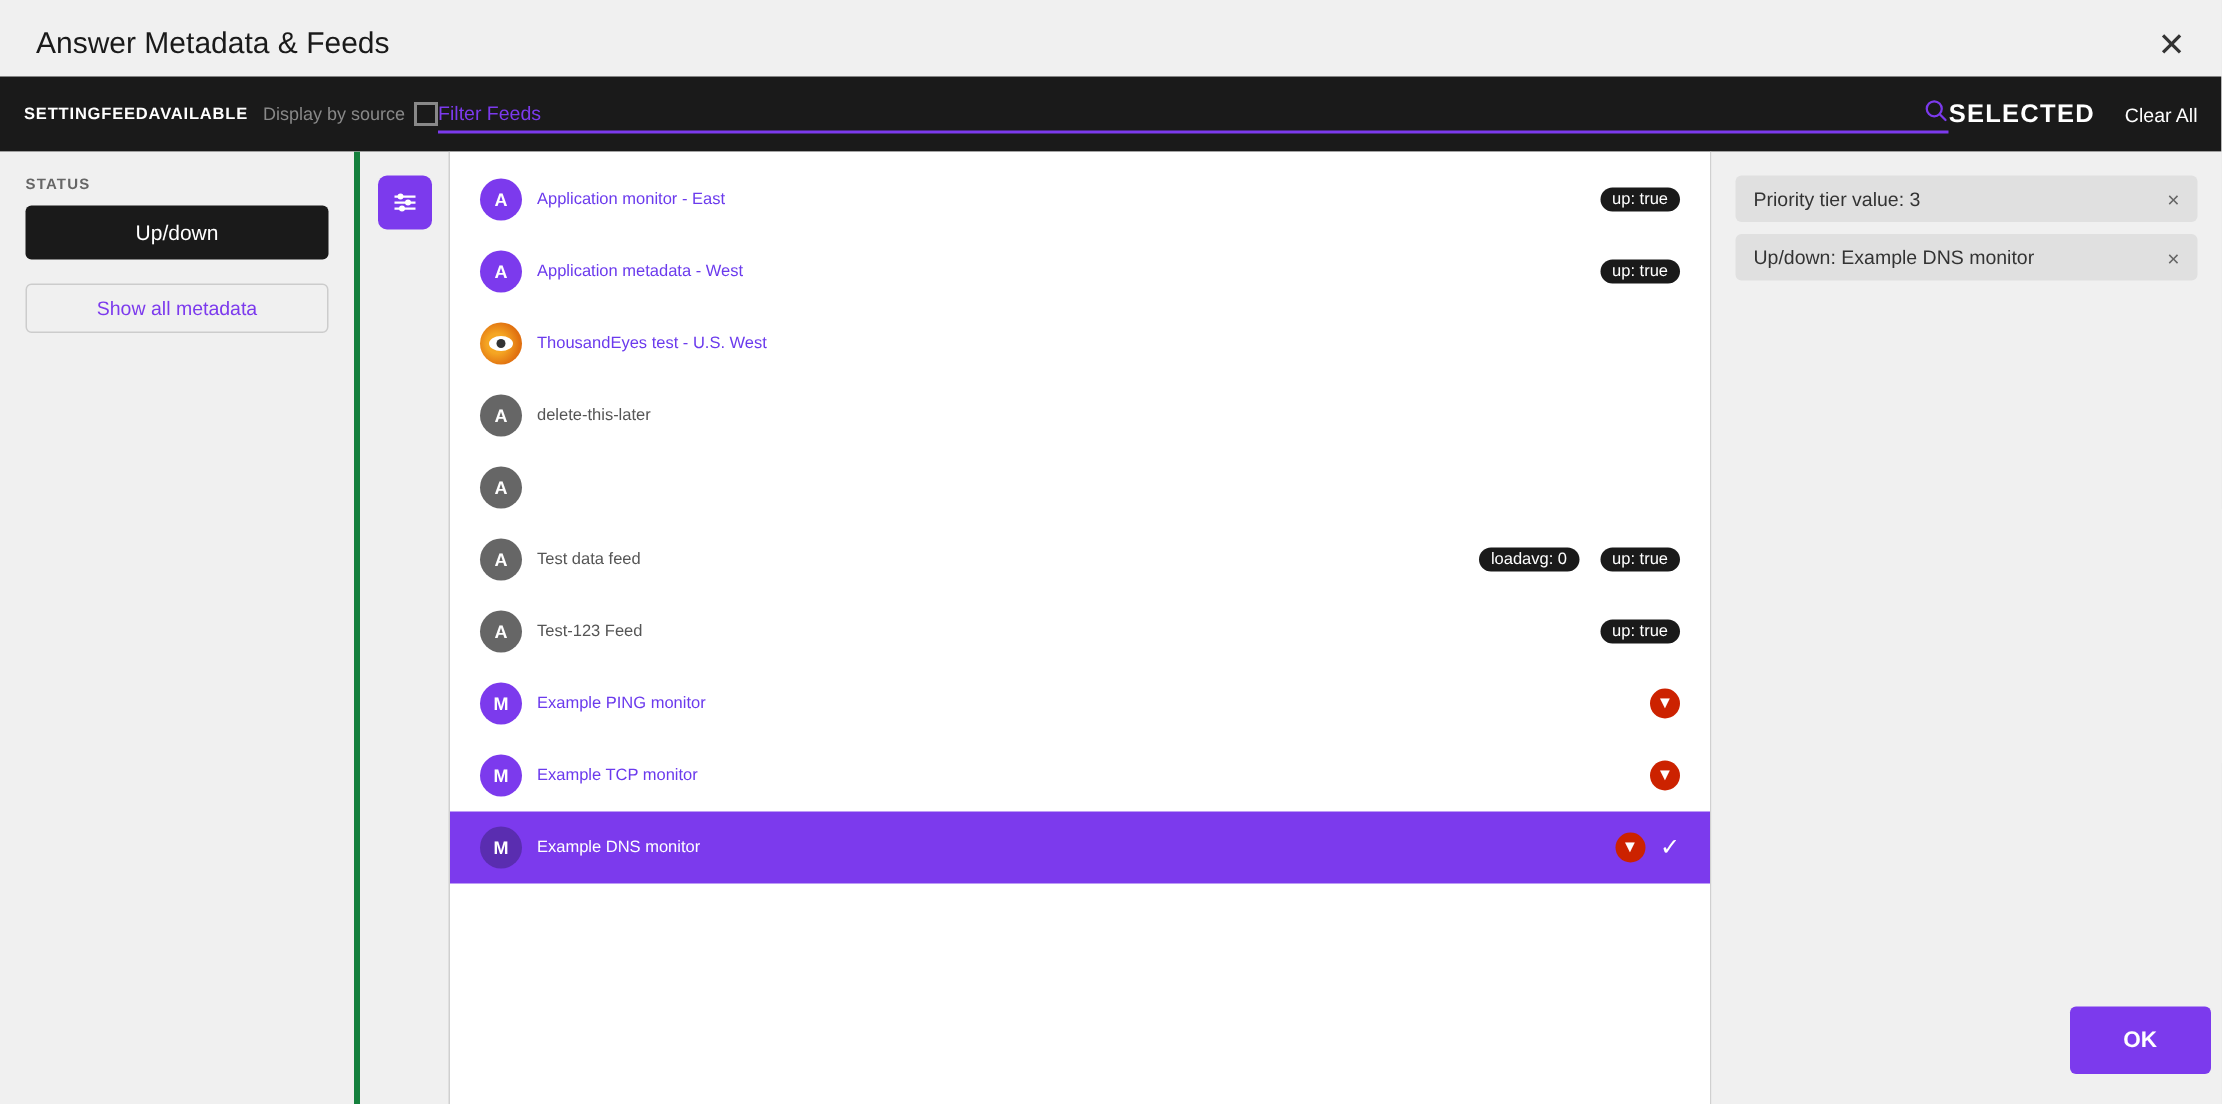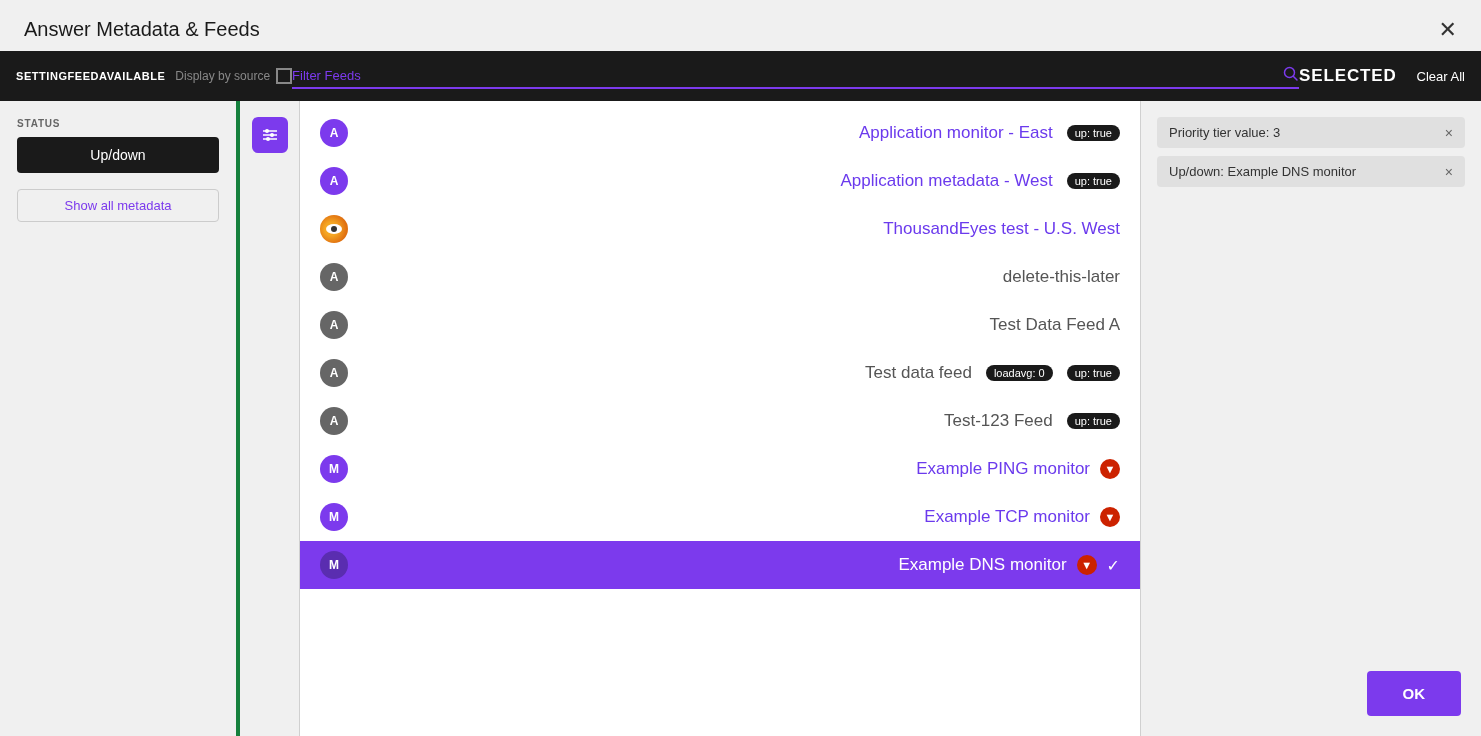--- a/index.html
+++ b/index.html
@@ -220,24 +220,23 @@
       background: #666;
       display: flex;
       align-items: center;
       justify-content: center;
       font-size: 12px;
       font-weight: 700;
       color: white;
       flex-shrink: 0;
     }
     .item-name {
-      font-size: 17px;
+      font-size: 11px;
       color: #6b3aed;
       flex: 1;
-      text-align: right;
     }
     .item-name.selected-item-text {
       color: #ffffff;
     }
     .item-name.gray-text {
       color: #555;
     }
     .badge {
       border-radius: 12px;
       padding: 2px 8px;
@@ -287,21 +286,21 @@
       border: none;
       cursor: pointer;
       color: #666;
       font-size: 14px;
       padding: 0;
       line-height: 1;
     }
     .ok-btn-container {
       position: absolute;
       bottom: 20px;
-      right: 20px;
+      right: 7px;
     }
     .ok-btn {
       background: #7c3aed;
       color: white;
       border: none;
       border-radius: 4px;
       padding: 14px 36px;
       font-size: 15px;
       font-weight: 600;
       cursor: pointer;
@@ -405,21 +404,20 @@
             </div>
           </div>
           <span class="item-name">ThousandEyes test - U.S. West</span>
         </div>
         <div class="list-item">
           <div class="avatar" style="background:#666">A</div>
           <span class="item-name gray-text">delete-this-later</span>
         </div>
         <div class="list-item">
           <div class="avatar" style="background:#666">A</div>
-          <span class="item-name gray-text">Test Data Feed A</span>
         </div>
         <div class="list-item">
           <div class="avatar" style="background:#666">A</div>
           <span class="item-name gray-text">Test data feed</span>
           <span class="badge">loadavg: 0</span>
           <span class="badge">up: true</span>
         </div>
         <div class="list-item">
           <div class="avatar" style="background:#666">A</div>
           <span class="item-name gray-text">Test-123 Feed</span>

